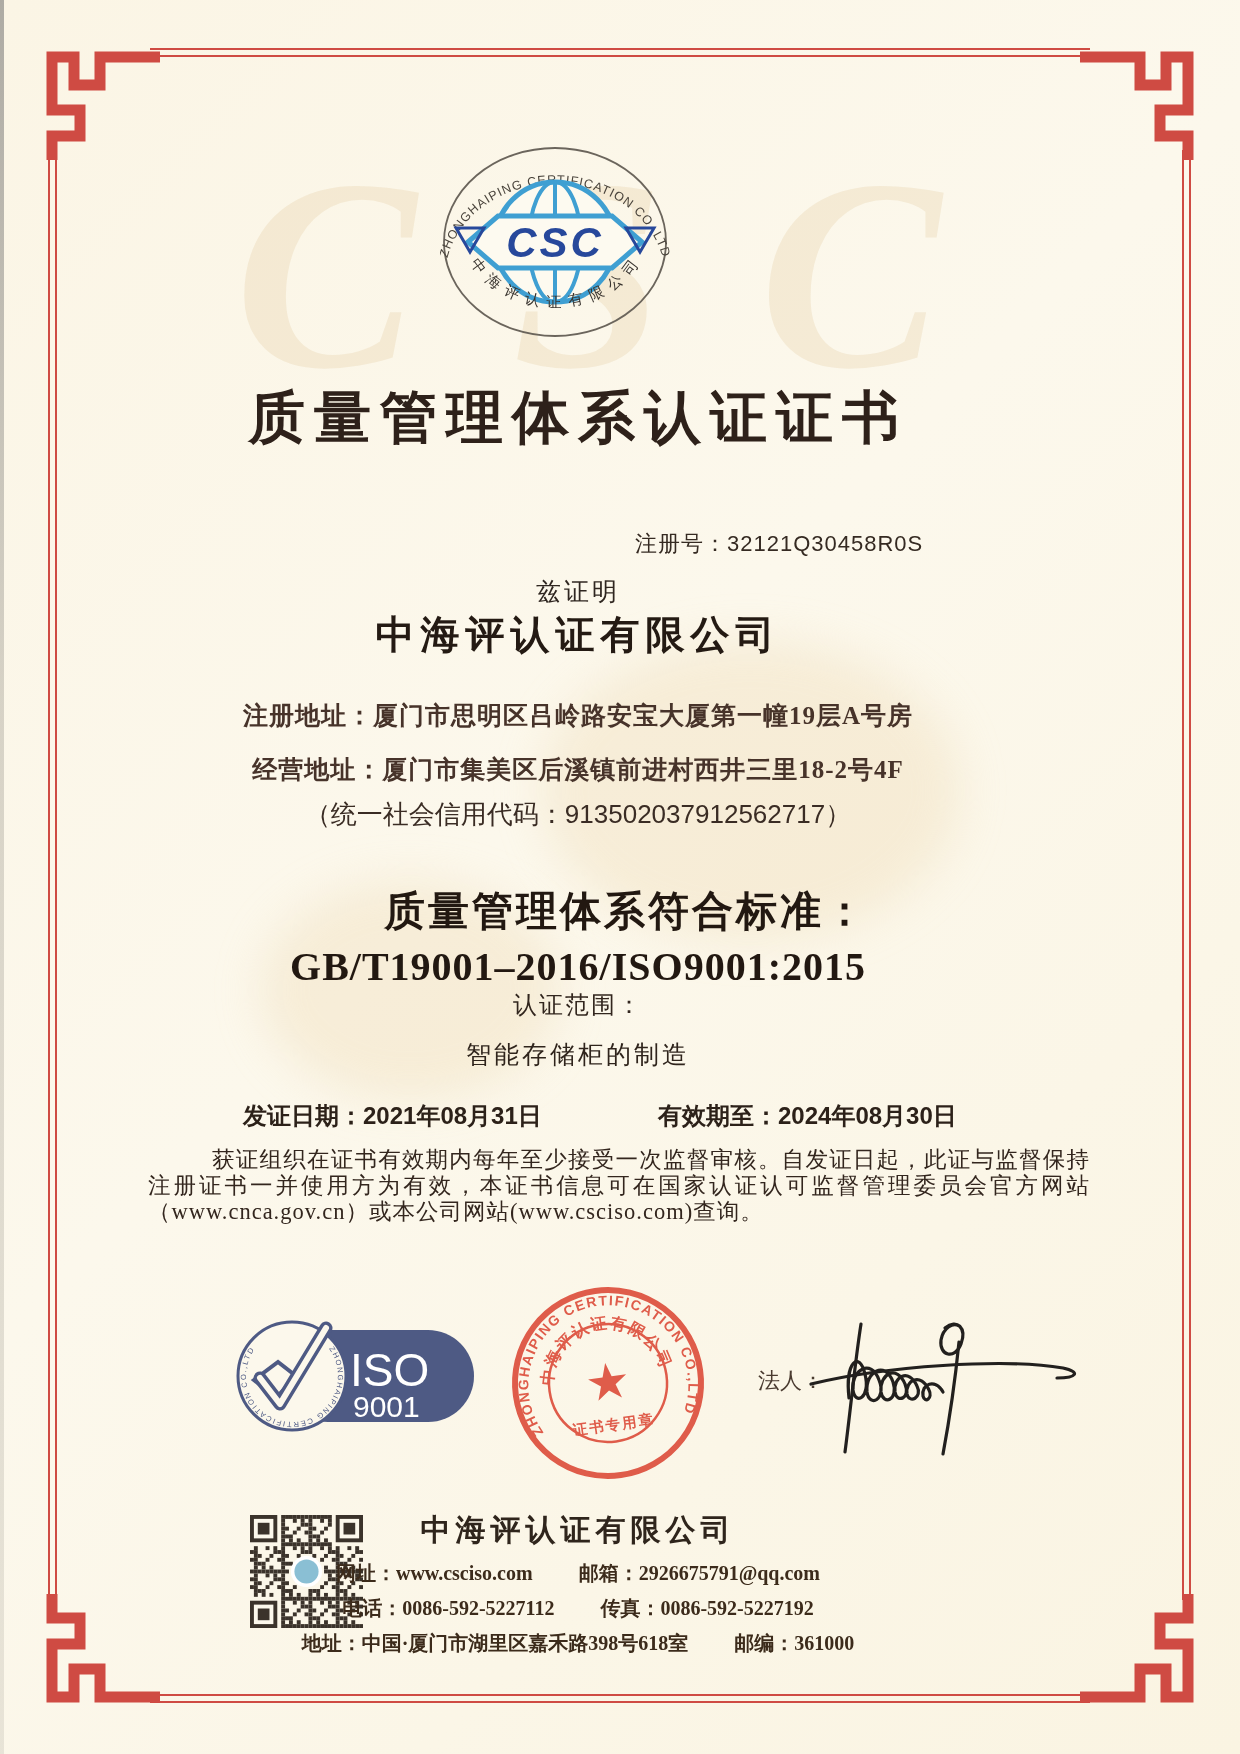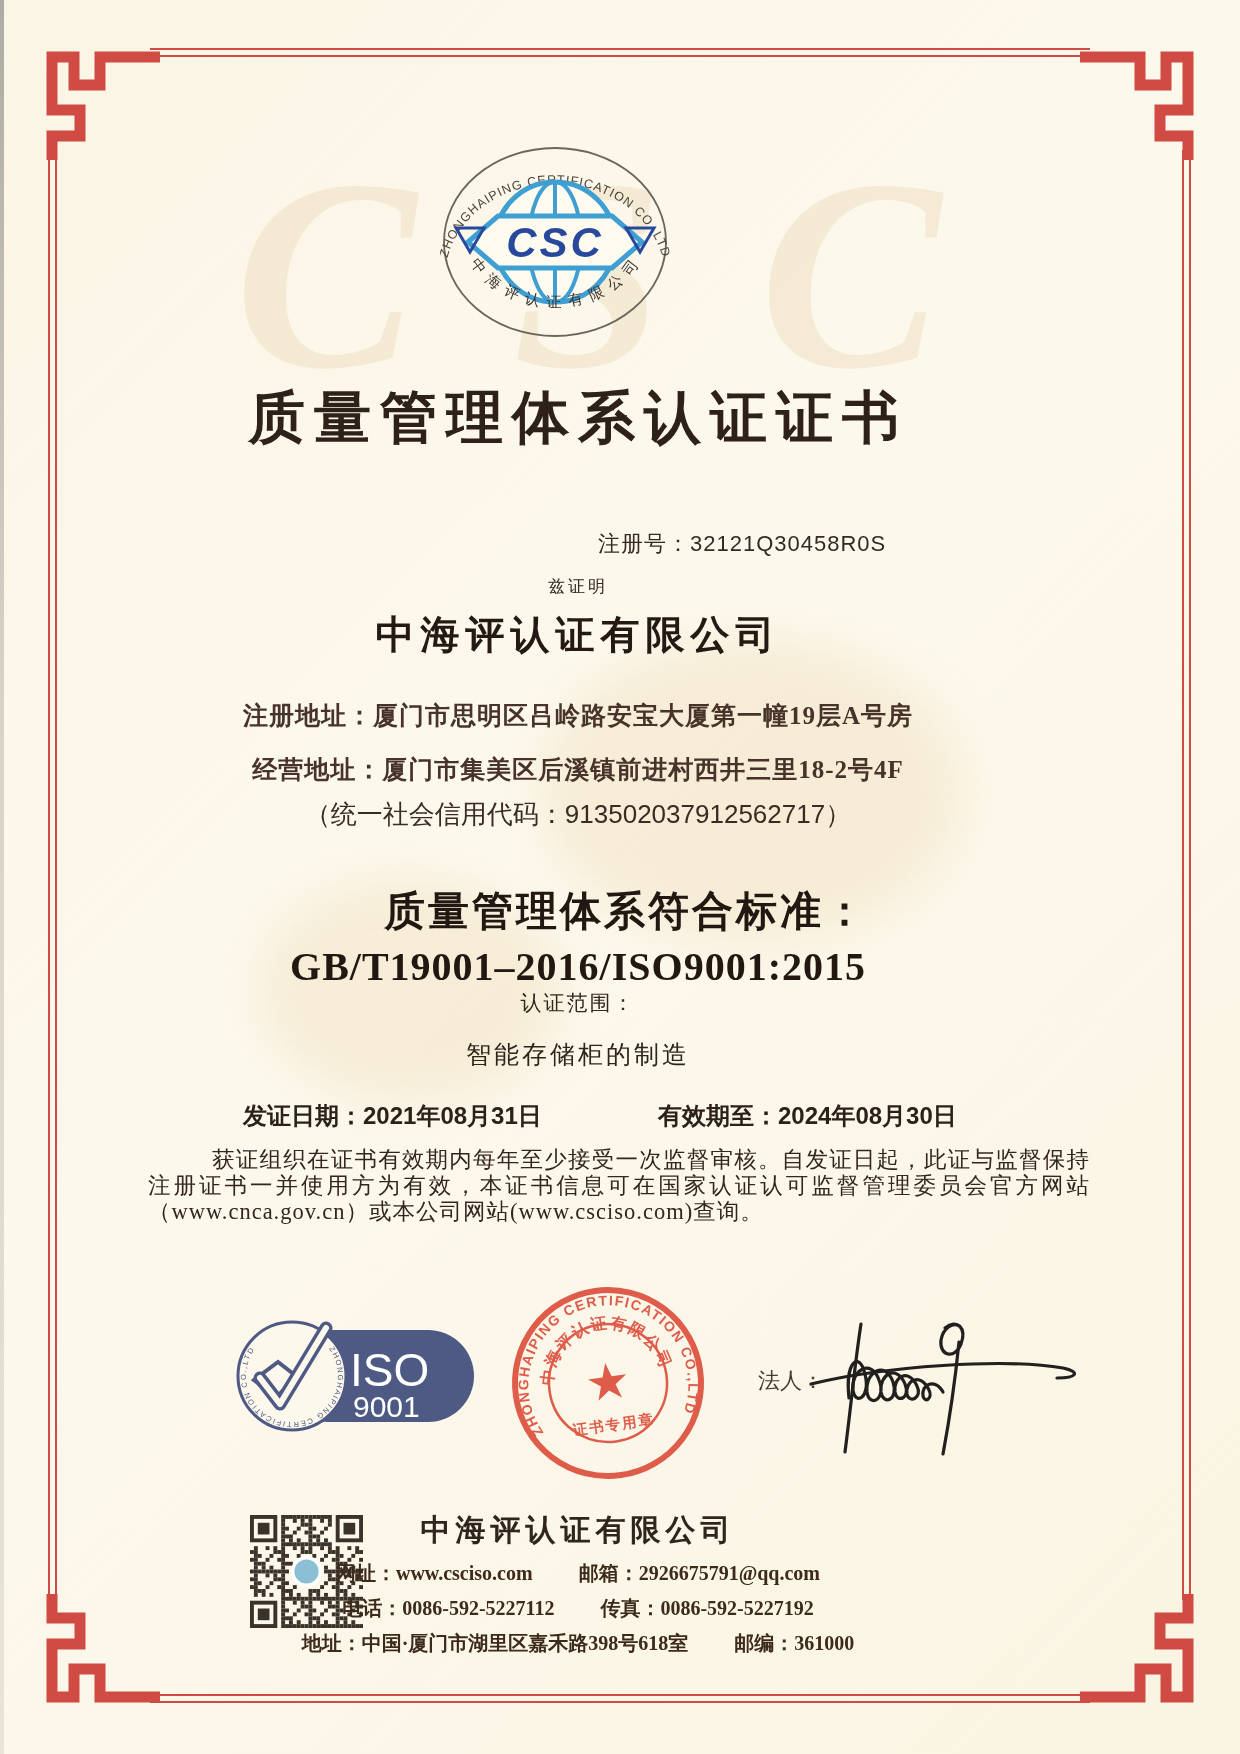--- a/index.html
+++ b/index.html
@@ -16,29 +16,29 @@
   .wm-csc{left:235px;top:118px;font-size:272px;font-weight:bold;font-style:italic;
     color:rgba(226,198,150,.26);letter-spacing:96px;font-family:"Liberation Serif",serif;}
   .wm-blob{background:rgba(235,213,170,.30);filter:blur(22px);border-radius:50%;}
   
   .edge{border-color:#cf4b43;border-style:solid;border-width:0;}
   .edge-h{height:5px;border-top-width:2.5px;border-bottom-width:2.5px;}
   .edge-v{width:5px;border-left-width:2.5px;border-right-width:2.5px;}
   .corner{width:120px;height:120px;}
   
   .title{top:380px;font-size:57px;font-weight:bold;letter-spacing:9px;color:#2e211a;}
-  .regline{top:529px;left:598px;font-size:22px;font-family:"Liberation Sans","DejaVu Sans",sans-serif;color:#352a22;letter-spacing:1px;}
-  .certify{top:575px;font-size:17px;color:#2f2620;letter-spacing:3px;}
+  .regline{top:529px;left:635px;font-size:22px;font-family:"Liberation Sans","DejaVu Sans",sans-serif;color:#352a22;letter-spacing:1px;}
+  .certify{top:575px;font-size:25px;color:#2f2620;letter-spacing:3px;}
   .company{top:608px;font-size:39px;font-weight:bold;letter-spacing:6px;color:#241a13;}
   .addr1{top:699px;font-size:25px;font-weight:bold;color:#47332a;letter-spacing:1px;}
   .addr2{top:753px;font-size:25px;font-weight:bold;color:#47332a;letter-spacing:1px;}
   .credit{top:797px;font-size:26px;font-family:"Liberation Sans","DejaVu Sans",sans-serif;color:#3a2c24;}
   .stdhead{top:884px;font-size:41px;font-weight:bold;letter-spacing:3px;font-family:"Liberation Sans","DejaVu Sans",sans-serif;color:#221811;margin-left:48px;}
   .stdcode{top:907px;font-size:40px;font-weight:bold;color:#221811;letter-spacing:1px;margin-top:36px;}
-  .scopelbl{top:989px;font-size:21px;color:#32261e;letter-spacing:2px;text-align:center;}
+  .scopelbl{top:989px;font-size:24px;color:#32261e;letter-spacing:2px;text-align:center;}
   .scopetxt{top:1038px;font-size:25px;color:#2f241c;letter-spacing:3px;}
   .date-issue{top:1100px;left:243px;font-size:24px;font-weight:bold;font-family:"Liberation Sans","DejaVu Sans",sans-serif;color:#2c2119;}
   .date-valid{top:1100px;left:658px;font-size:24px;font-weight:bold;font-family:"Liberation Sans","DejaVu Sans",sans-serif;color:#2c2119;}
   .notice{top:1147px;left:148px;width:942px;font-size:22.5px;line-height:26px;text-indent:64px;
     text-align:justify;color:#33261e;letter-spacing:1px;}
   .legal{top:1366px;left:758px;font-size:22px;color:#4a3b30;}
   .foot-company{top:1510px;font-size:30px;font-weight:bold;letter-spacing:5px;
     font-family:"Liberation Sans","DejaVu Sans",sans-serif;color:#2f251c;}
   .foot-rows{top:1556px;left:0;width:1156px;font-size:20px;font-weight:bold;color:#3c2b1b;}
   .foot-row{display:flex;justify-content:center;gap:46px;line-height:35px;}

